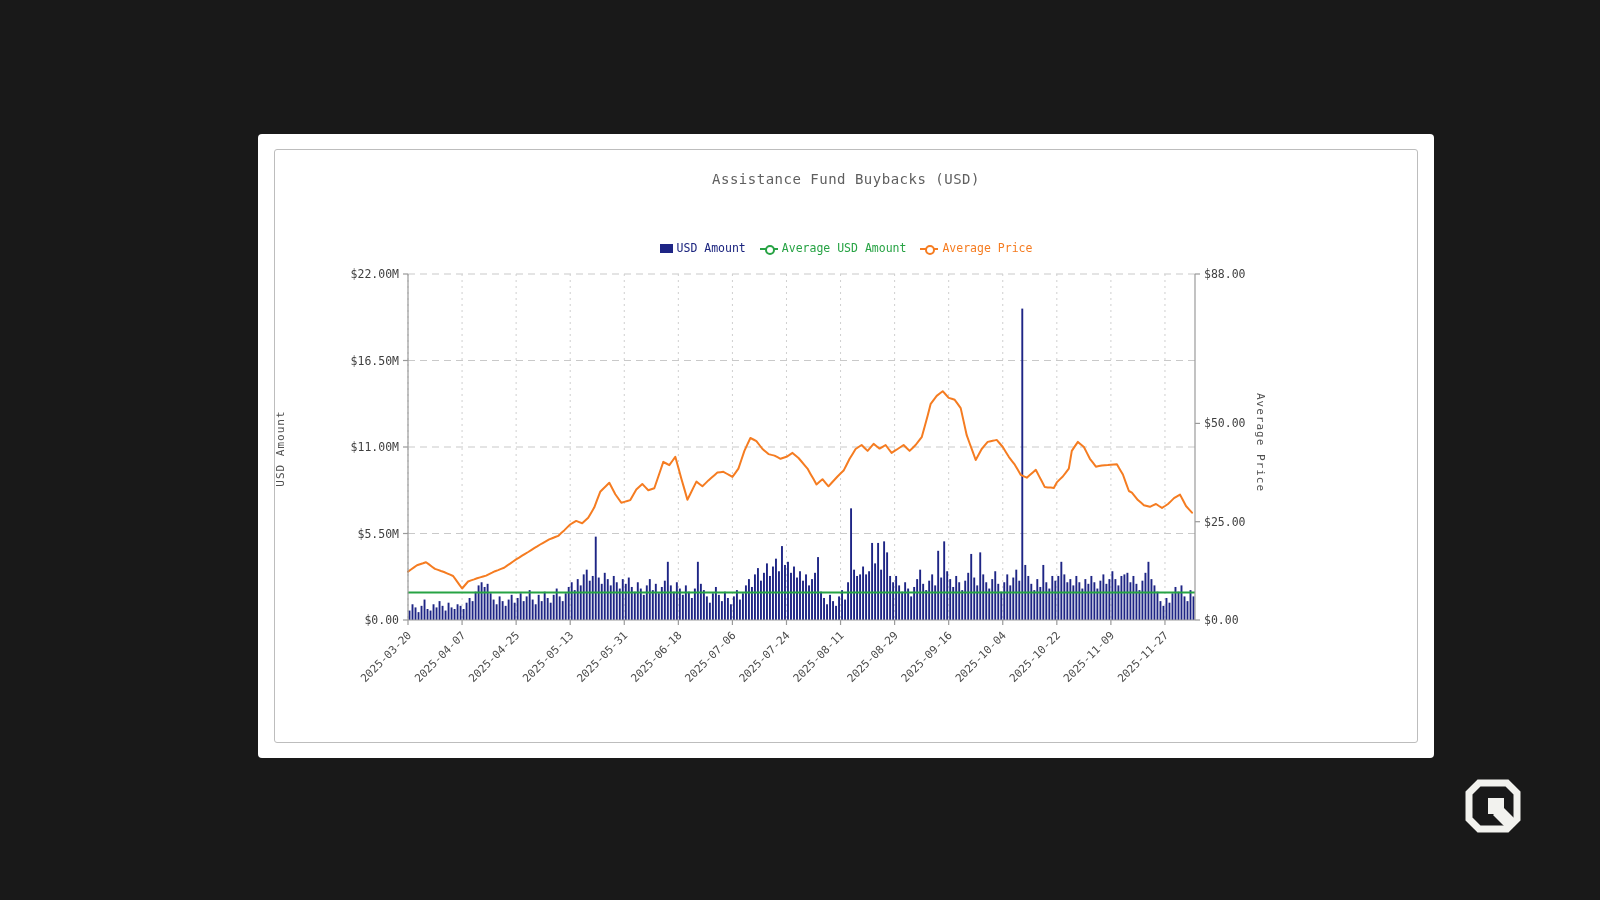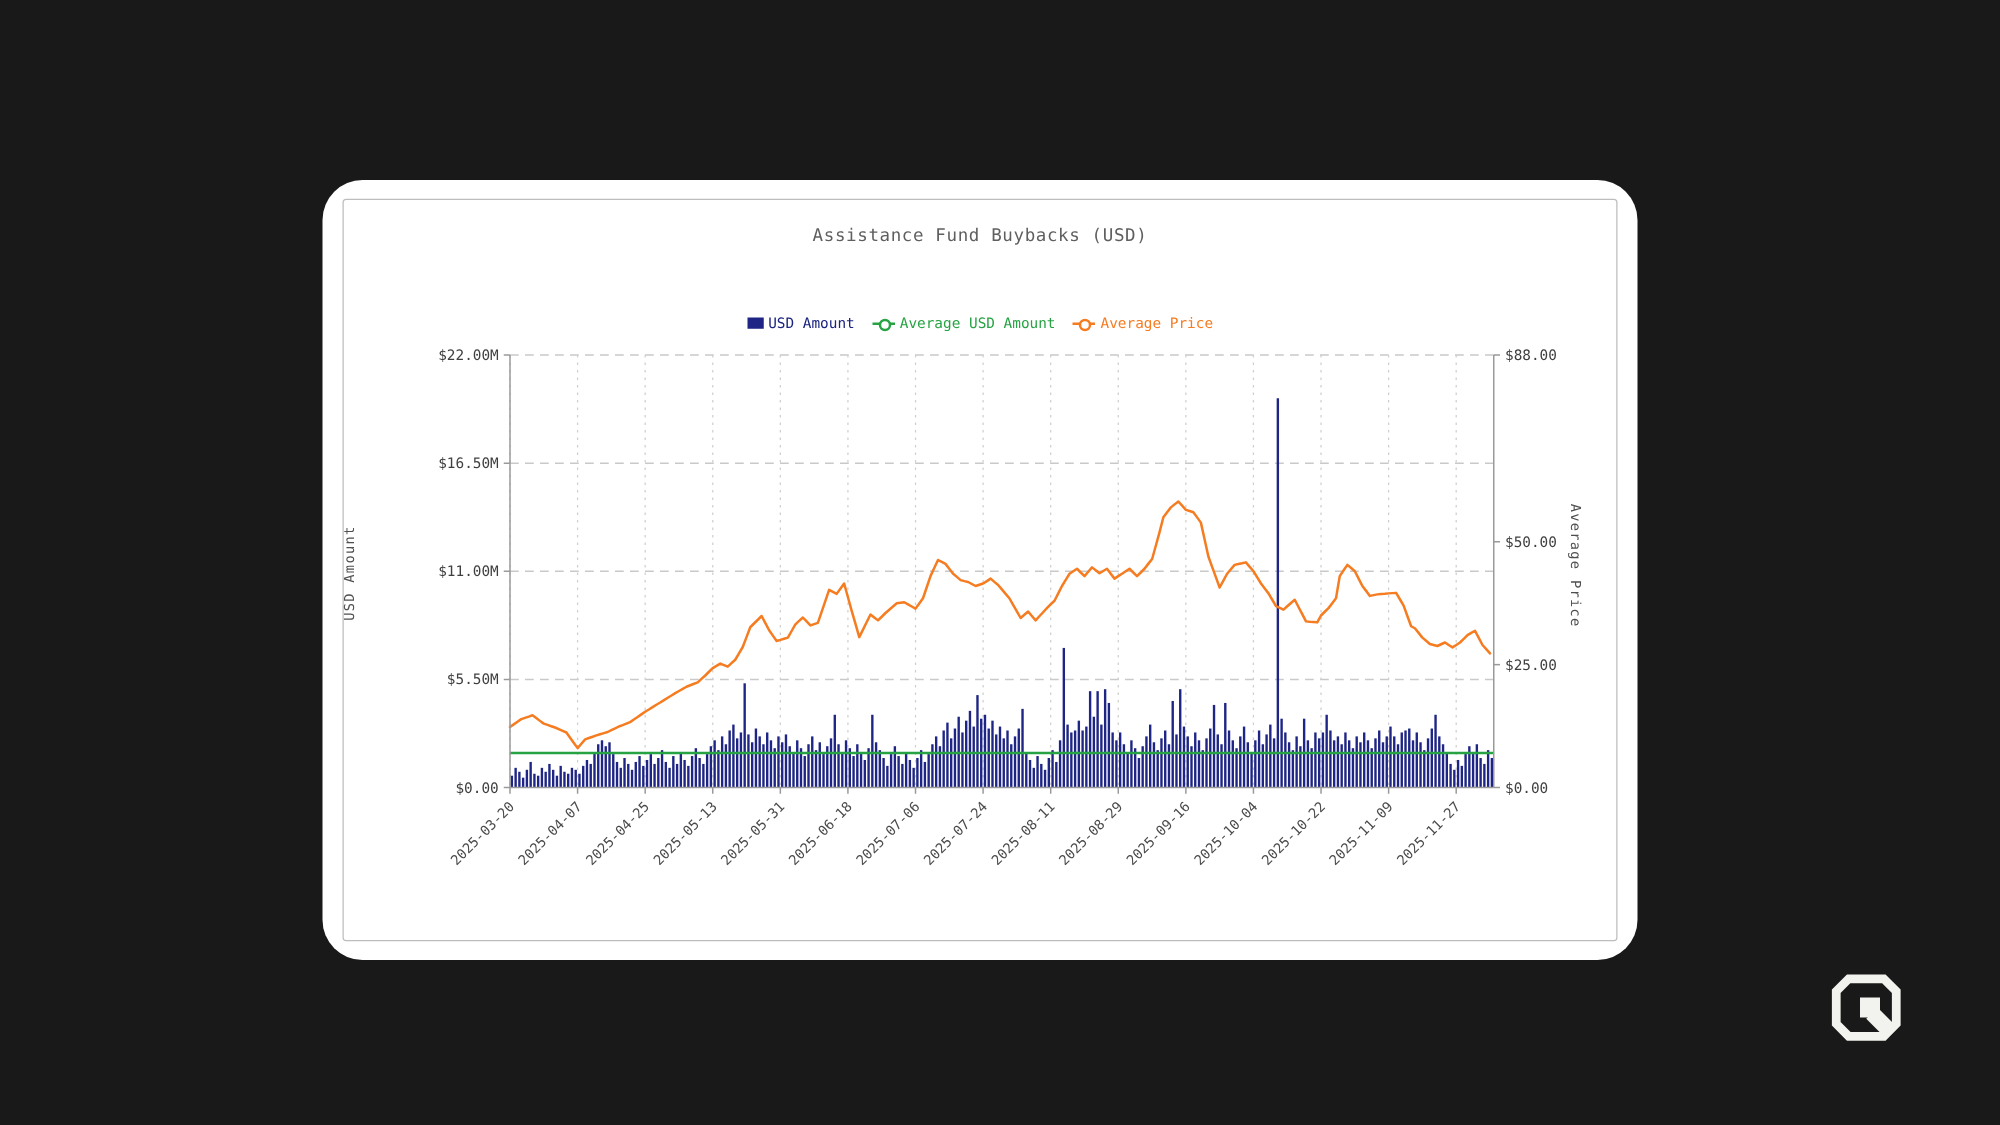--- a/index.html
+++ b/index.html
@@ -3,22 +3,22 @@
 <meta charset="utf-8">
 <style>
   html,body{margin:0;padding:0;}
   body{
     width:1600px;height:900px;
     background:#191919;
     font-family:"DejaVu Sans Mono", monospace;
     position:relative;overflow:hidden;
   }
   .card{
-    position:absolute;left:258px;top:144px;width:1052px;height:624px;
-    background:#ffffff;border-radius:32px;
+    position:absolute;left:258px;top:134px;width:1176px;height:624px;
+    background:#ffffff;border-radius:4px;
   }
   .frame{
     position:absolute;left:16px;top:15px;right:16px;bottom:15px;
     border:1px solid #bdbdbd;border-radius:3px;
   }
   .chart-title{
     position:absolute;left:0;top:37px;width:100%;
     text-align:center;color:#5f5f5f;font-size:14px;letter-spacing:.5px;
   }
   .legend{

